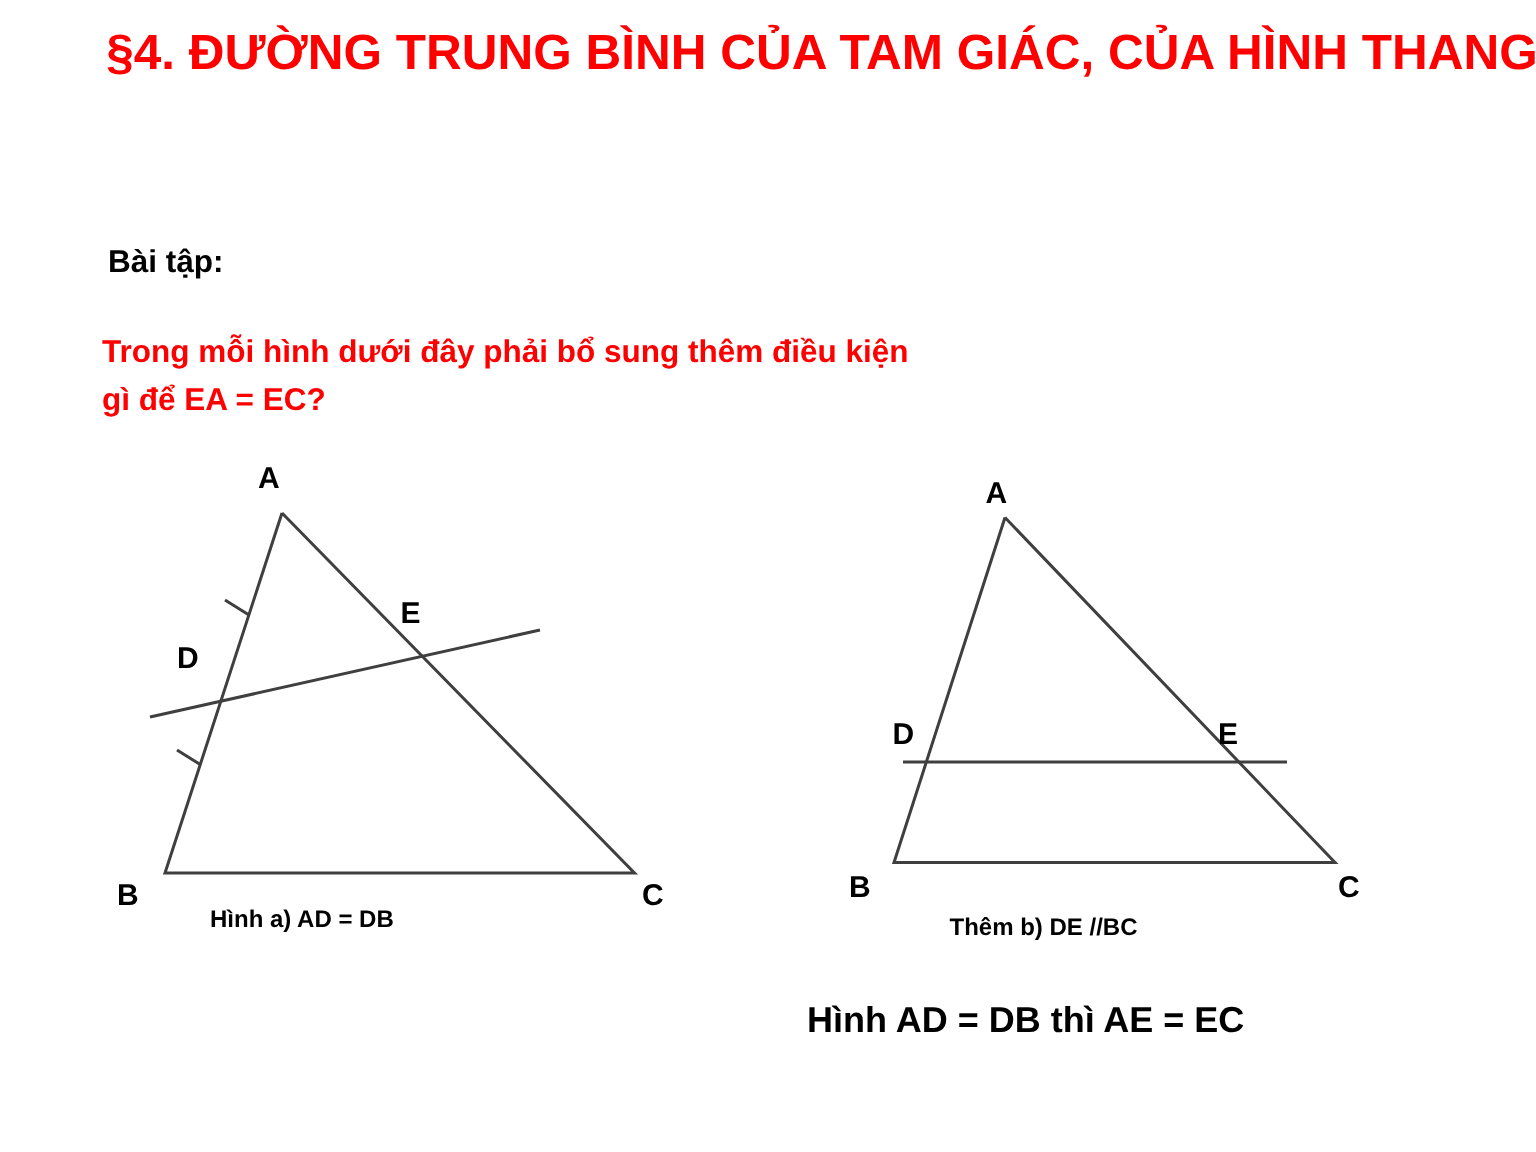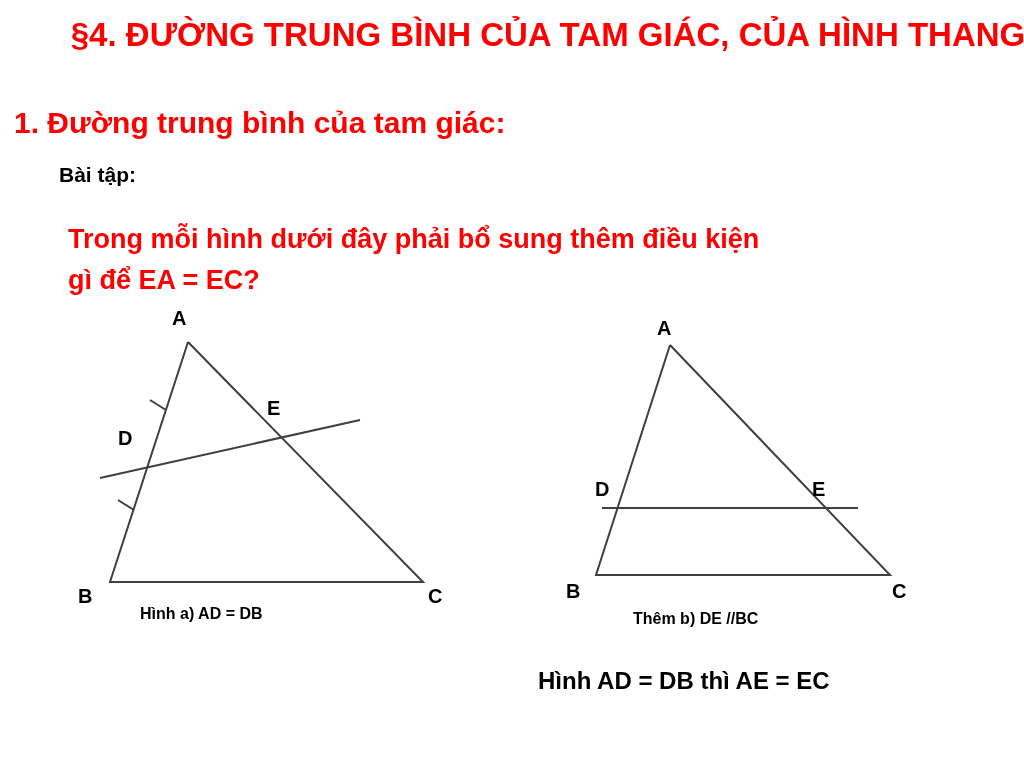--- a/index.html
+++ b/index.html
@@ -37,33 +37,33 @@
     top: 106px;
     left: 14px;
     color: #ff0000;
     font-weight: bold;
     font-size: 30px;
     white-space: nowrap;
   }
   .exercise-label {
     position: absolute;
     top: 163px;
-    left: 59px;
+    left: 72px;
     color: #000000;
     font-weight: bold;
     font-size: 21px;
   }
   .exercise-text {
     position: absolute;
     top: 219px;
     left: 68px;
     width: 910px;
     color: #ff0000;
     font-weight: bold;
-    font-size: 27px;
+    font-size: 21px;
     line-height: 1.5;
     text-align: justify;
     text-align-last: left;
   }
   .exercise-text .line2 {
     display: block;
   }
 
   .fig {
     position: absolute;
@@ -100,21 +100,20 @@
     fill: #000000;
   }
 </style>
 </head>
 <body>
 
 <div class="slide">
 
   <div class="title">§4. ĐƯỜNG TRUNG BÌNH CỦA TAM GIÁC, CỦA HÌNH THANG</div>
 
-  <div class="subtitle">1. Đường trung bình của tam giác:</div>
 
   <div class="exercise-label">Bài tập:</div>
 
   <div class="exercise-text">
     <span>Trong mỗi hình dưới đây phải bổ sung thêm điều kiện</span>
     <span class="line2">gì để EA = EC?</span>
   </div>
 
   <div class="fig fig-a">
     <svg width="420" height="350" viewBox="0 0 420 350">

